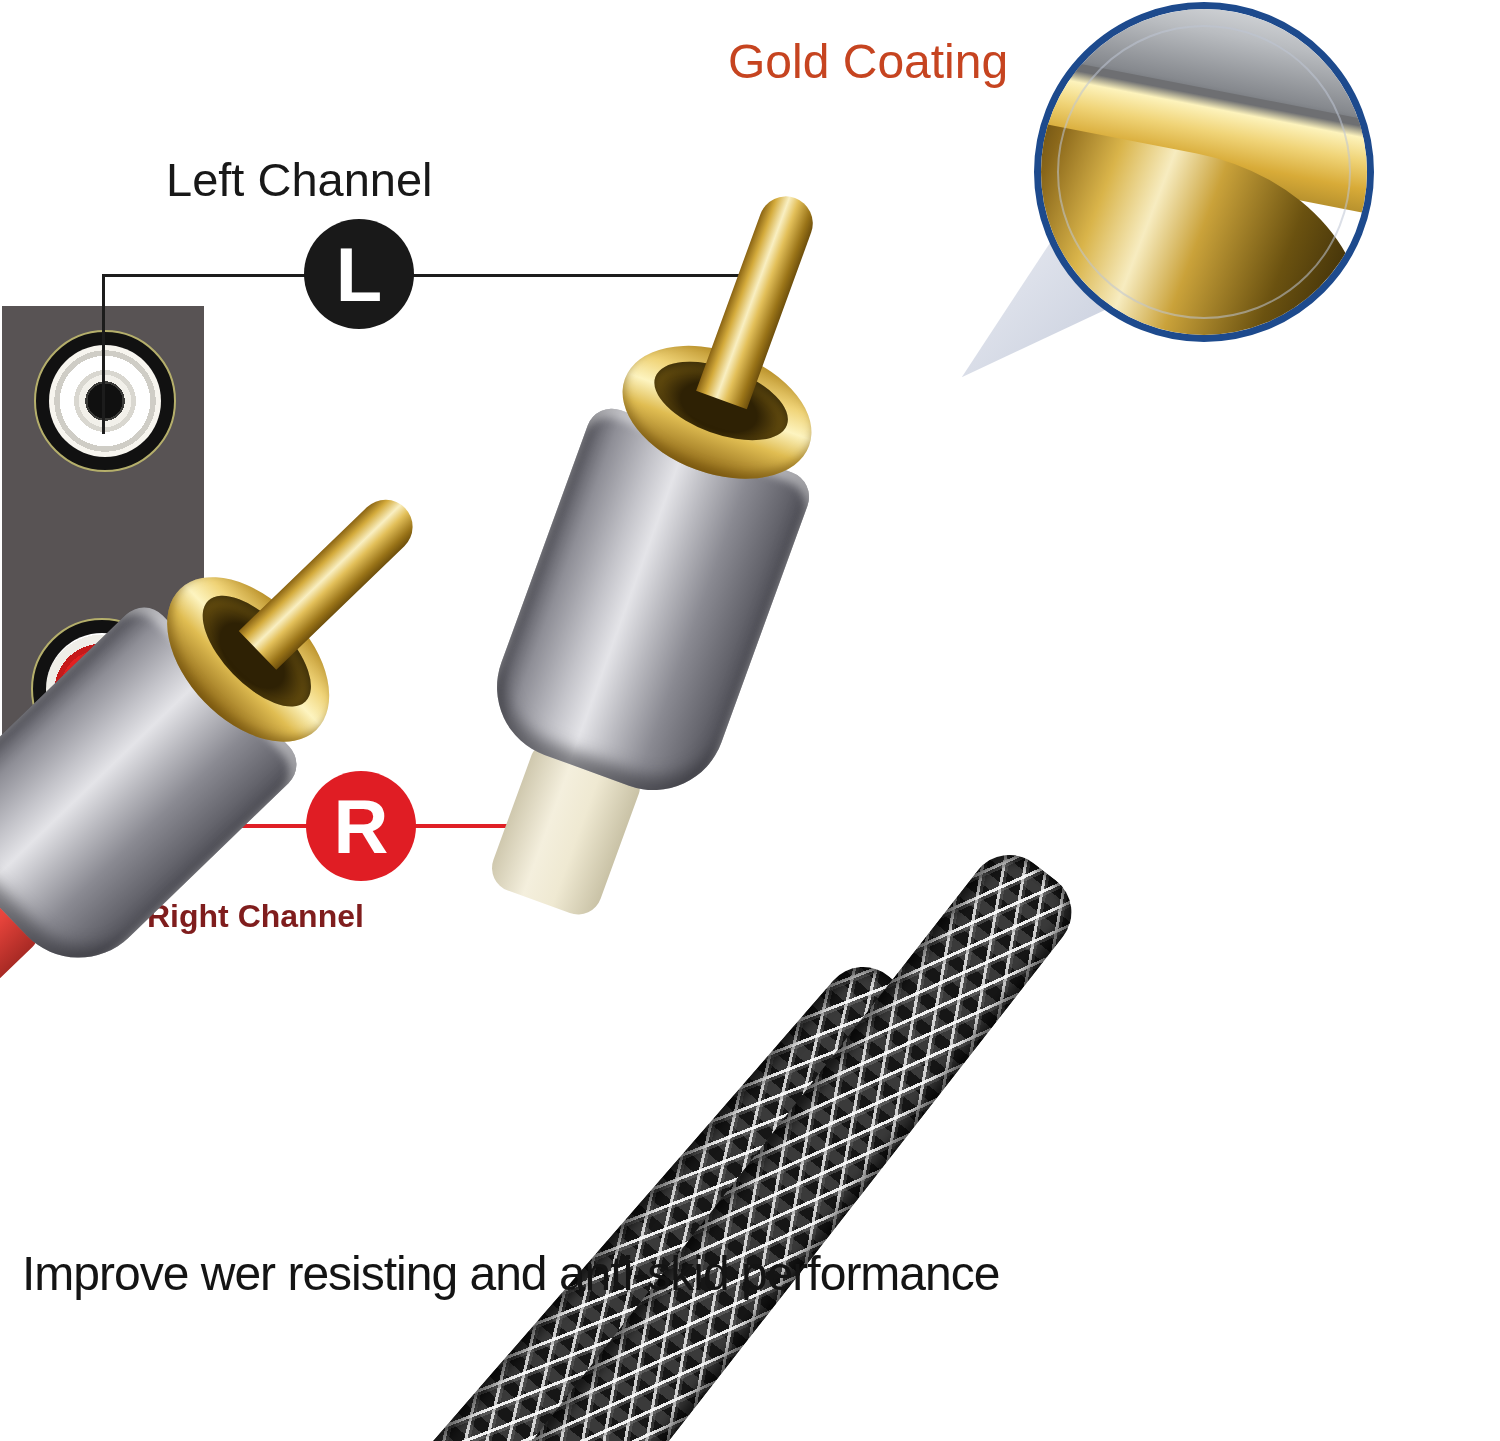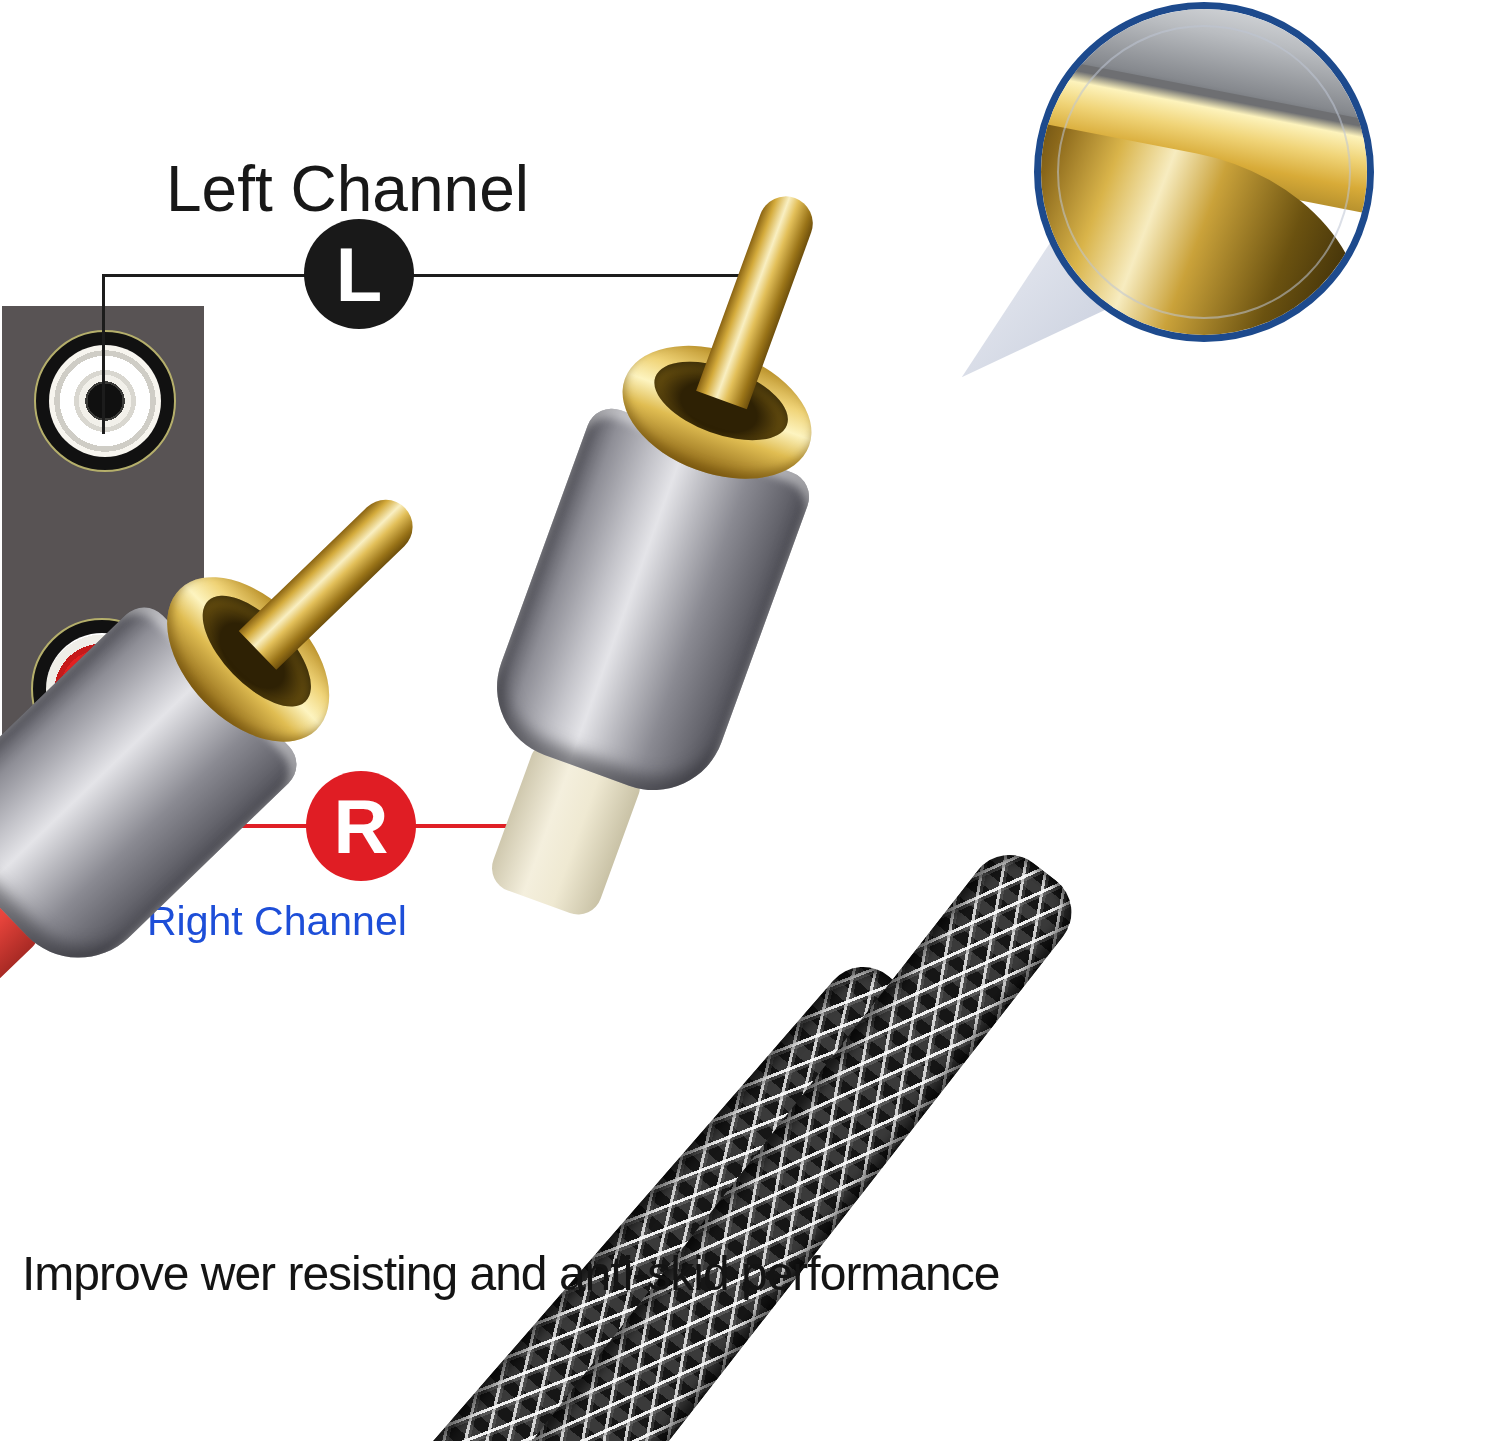--- a/index.html
+++ b/index.html
@@ -25,22 +25,22 @@
   .line-l-v{left:102px;top:274px;width:3px;height:160px;}
   .line-red{background:#e01f26;}
   .line-r-v{left:103px;top:690px;width:3px;height:137px;}
   .line-r-h{left:103px;top:824px;width:446px;height:4px;}
   .badge{position:absolute;width:110px;height:110px;border-radius:50%;display:flex;
          align-items:center;justify-content:center;color:#fff;font-weight:bold;
          font-size:76px;z-index:4;}
   .badge-l{left:304px;top:219px;background:#191919;}
   .badge-r{left:306px;top:771px;background:#e01d24;}
   .label{position:absolute;z-index:4;white-space:nowrap;}
-  .label-left{left:166px;top:152px;font-size:64px;color:#181818;}
-  .label-right{left:147px;top:898px;font-size:41px;color:#1d4ed8;}
+  .label-left{left:166px;top:152px;font-size:47px;color:#181818;}
+  .label-right{left:147px;top:898px;font-size:32px;color:#7f1d1d;font-weight:bold;}
   .label-gold{left:728px;top:34px;font-size:48px;color:#c64420;}
 
   
   .wedge{position:absolute;left:956px;top:222px;width:192px;height:160px;z-index:5;
          clip-path:polygon(55% 2%, 97% 44%, 3% 97%);
          background:linear-gradient(135deg,#eceef4 0%,#d3d8e4 60%,#c3c9da 100%);}
   .magnifier{position:absolute;left:1034px;top:2px;width:326px;height:326px;border-radius:50%;
              border:7px solid #1d4a8d;background:#fff;overflow:hidden;z-index:7;}
   .mag-gray{position:absolute;left:-40px;top:-34px;width:430px;height:130px;
             transform:rotate(11deg);
@@ -123,20 +123,21 @@
     <span>L</span>
   </div>
 
   <div class="line line-red line-r-v"></div>
   <div class="line line-red line-r-h"></div>
   <div class="badge badge-r">
     <span>R</span>
   </div>
   <div class="label label-right">Right Channel</div>
 
+  <div class="label label-gold">Gold Coating</div>
 
   <div class="braid braid-1"></div>
   <div class="braid braid-2"></div>
 
   <div class="wedge"></div>
 
   <div class="connector connector-upper">
     <div class="pin pin-upper"></div>
     <div class="collar"></div>
     <div class="barrel barrel-upper"></div>

